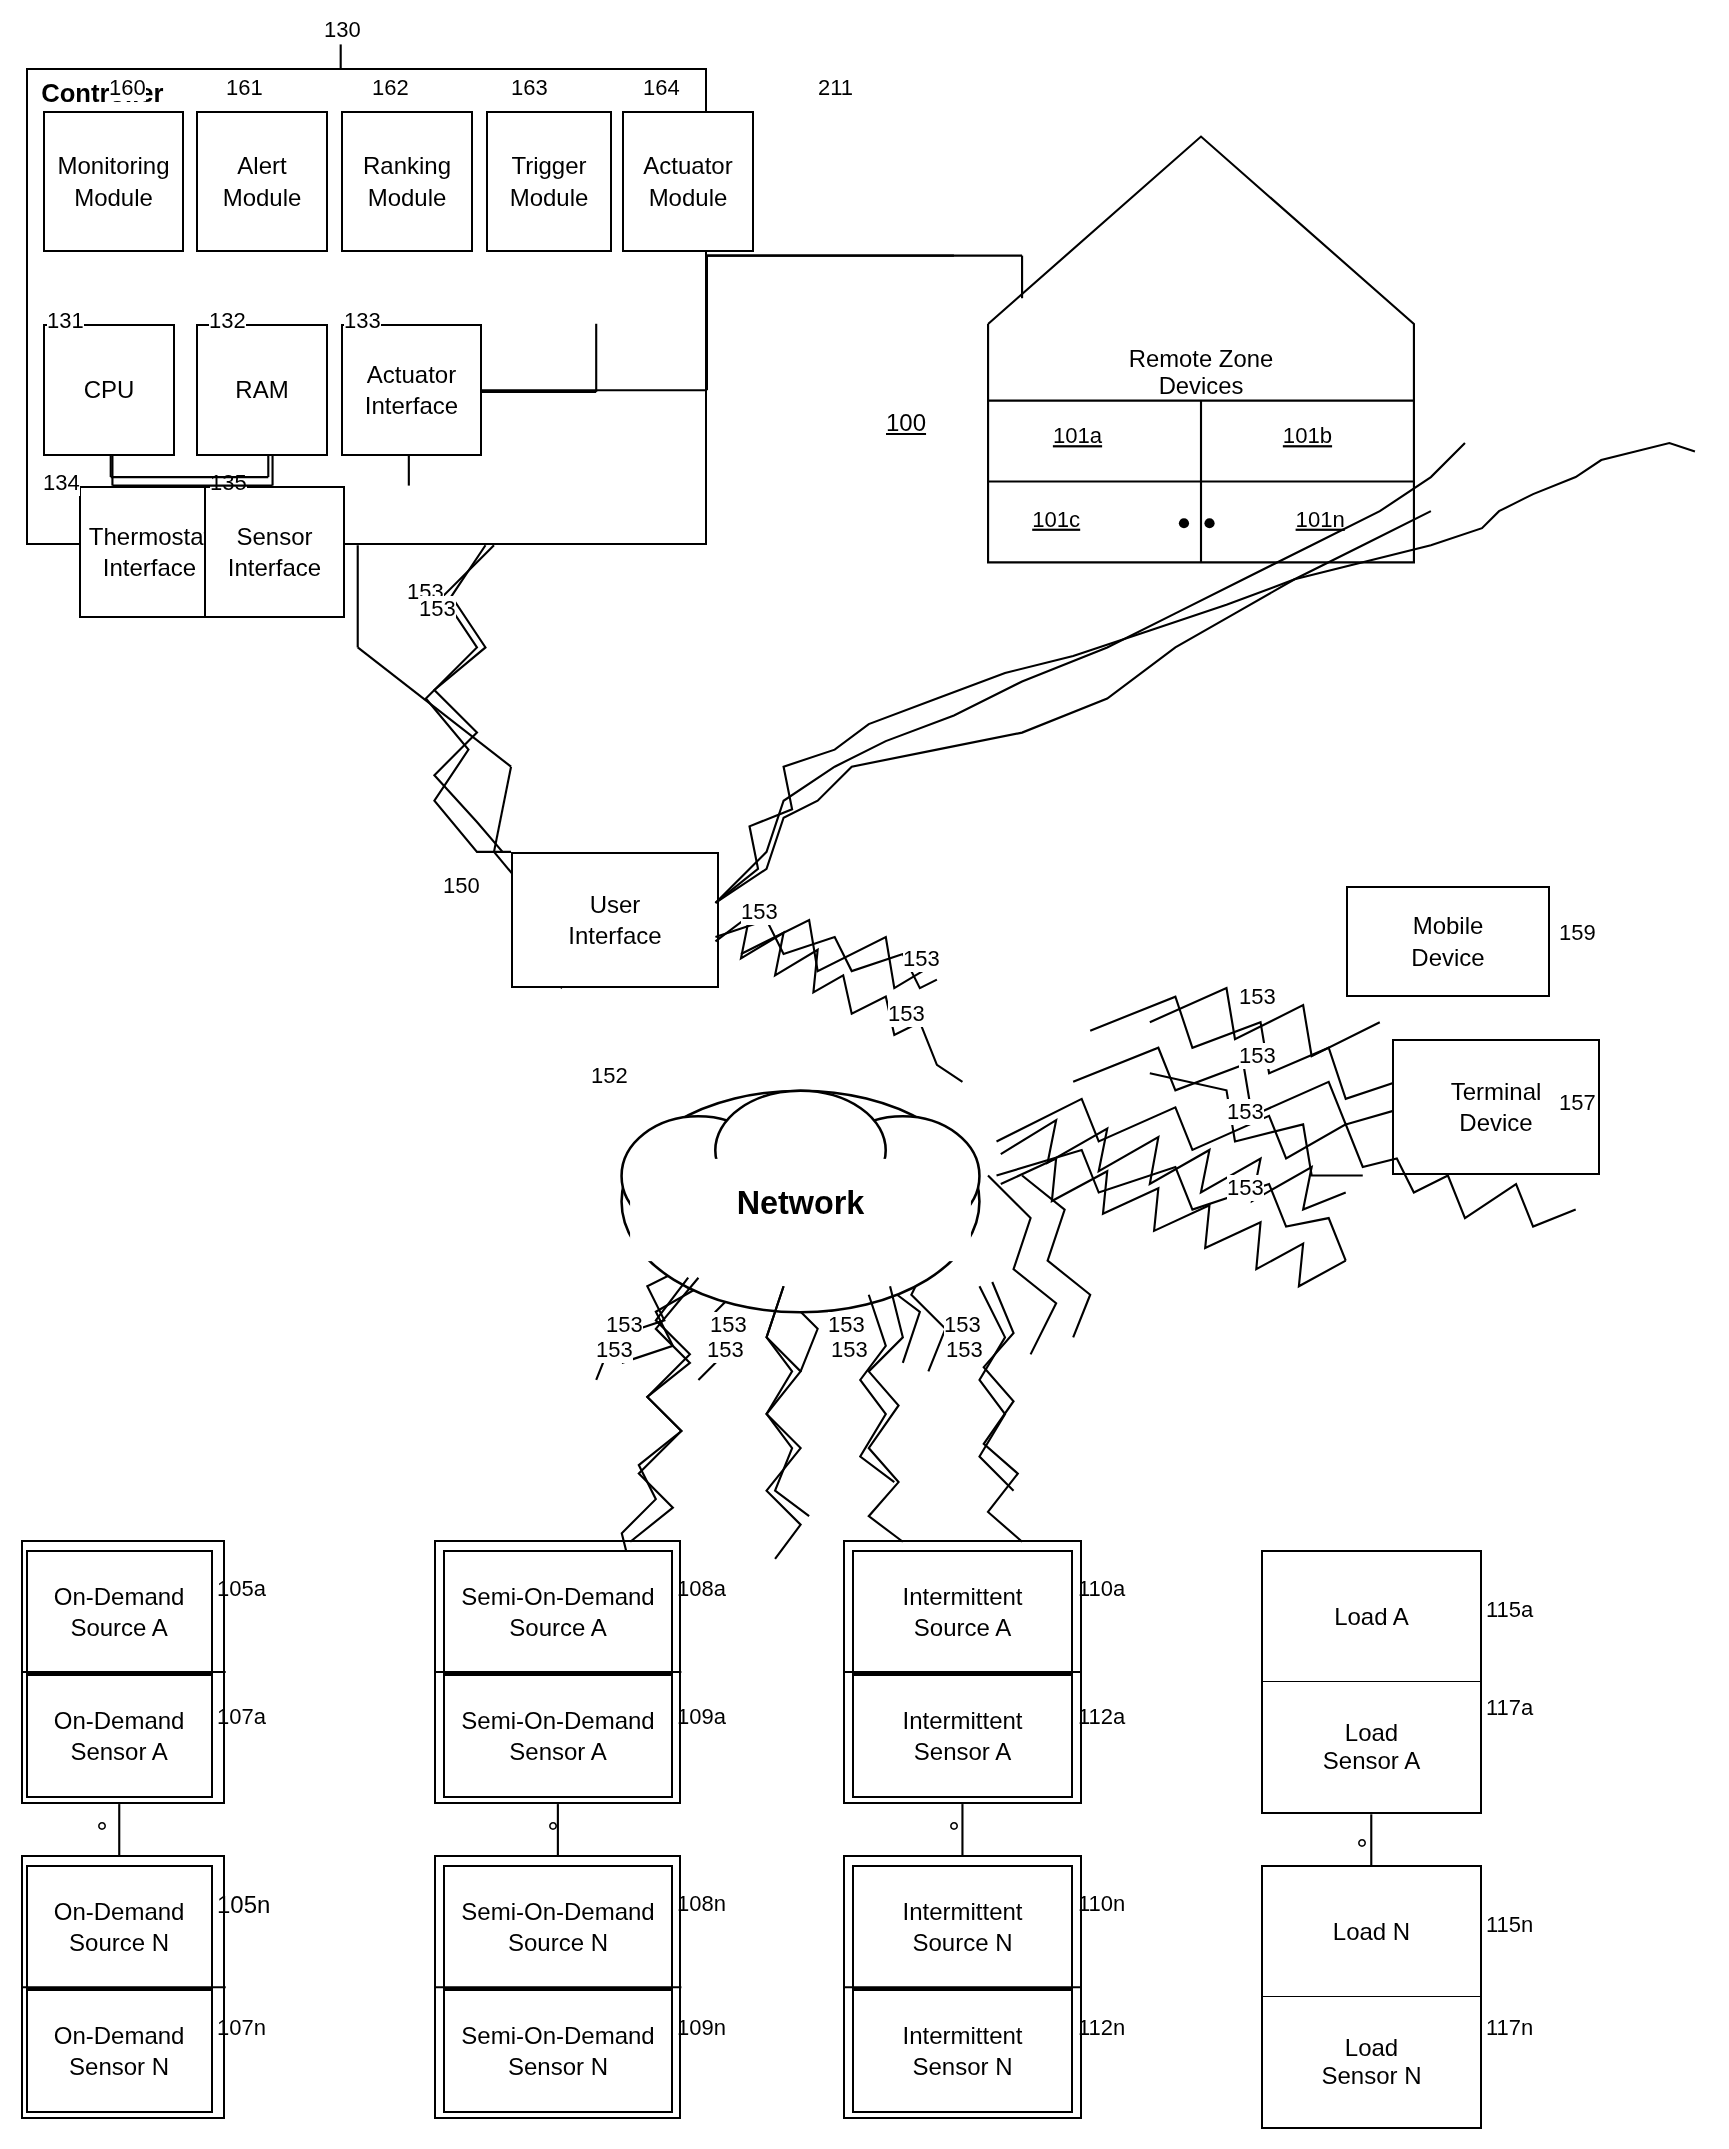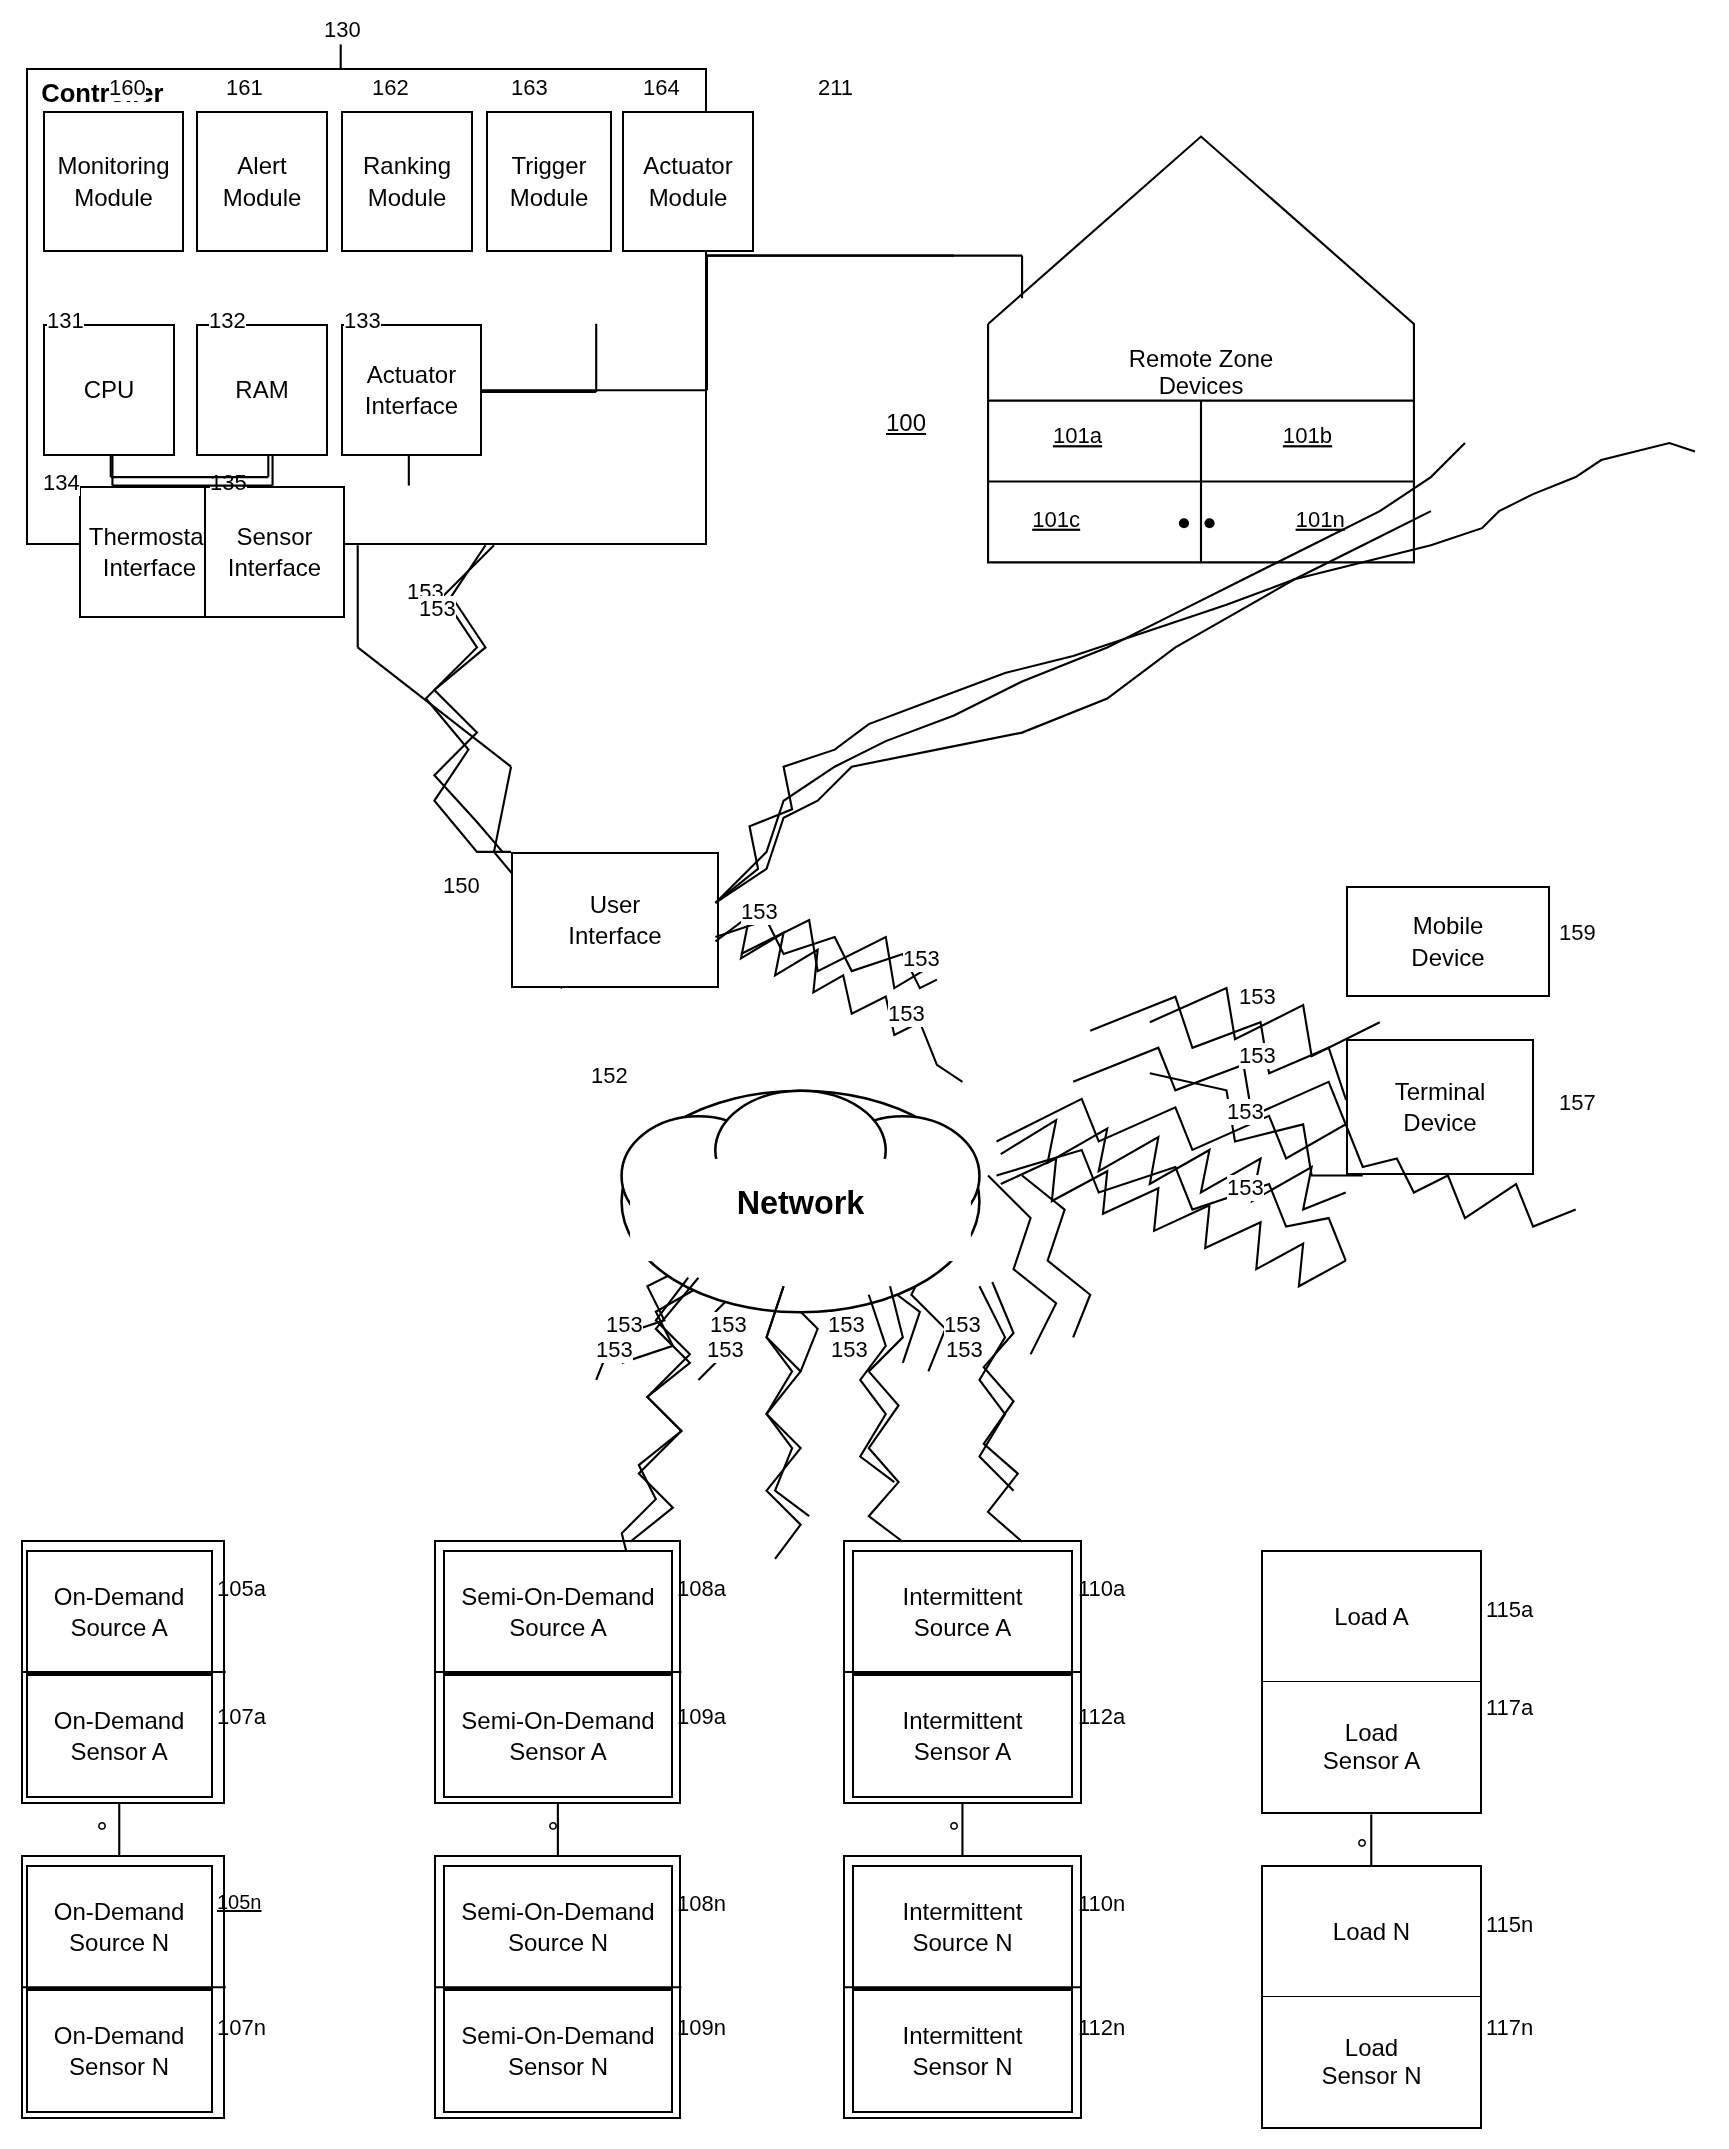--- a/index.html
+++ b/index.html
@@ -215,21 +215,21 @@
     <rect x="40" y="110" width="400" height="120" fill="white"></rect>
     <text x="240" y="175" text-anchor="middle" font-size="38" font-family="Arial" font-weight="bold">Network</text>
   </svg>
   <span class="ref" style="left:591px; top:1063px; font-size:22px;">152</span>
 
   <div class="box" style="left:1346px; top:886px; width:204px; height:111px;">
     <span>Mobile<br>Device</span>
   </div>
   <span class="ref" style="left:1559px; top:920px; font-size:22px;">159</span>
 
-  <div class="box" style="left:1346px; top:1039px; width:188px; height:136px;">
+  <div class="box" style="left:1392px; top:1039px; width:208px; height:136px;">
     <span>Terminal<br>Device</span>
   </div>
   <span class="ref" style="left:1559px; top:1090px; font-size:22px;">157</span>
 
   <svg style="position:absolute; top:0; left:0; width:1729px; height:2150px; pointer-events:none;" viewBox="0 0 2030 2524" width="1729" height="2150">
 
     <polyline points="580,640 520,700 560,760 500,820 550,880 510,940 560,1000 600,1000" stroke="#000" stroke-width="3" fill="none"></polyline>
 
     <polyline points="840,1060 900,1000 920,940 980,900 1040,870 1120,840 1200,800 1300,760 1380,720 1460,680 1540,640 1620,600 1680,560 1720,520" stroke="#000" stroke-width="3" fill="none"></polyline>
 
@@ -274,21 +274,21 @@
   <div class="box" style="left:25.6px; top:1674px; width:187px; height:124px;">
     <span>On-Demand<br>Sensor A</span>
   </div>
   <span class="ref" style="left:217px; top:1704px; font-size:22px;">107a</span>
 
   <span style="position:absolute; left:94px; top:1810px; font-size:25.6px;">∘</span>
 
   <div class="box" style="left:25.6px; top:1865px; width:187px; height:124px;">
     <span>On-Demand<br>Source N</span>
   </div>
-  <span class="ref" style="left:217px; top:1891px; font-size:20px;text-decoration:underline;">105n</span>
+  <span class="ref" style="left:217px; top:1891px; font-size:24px;">105n</span>
 
   <div class="box" style="left:25.6px; top:1989px; width:187px; height:124px;">
     <span>On-Demand<br>Sensor N</span>
   </div>
   <span class="ref" style="left:217px; top:2015px; font-size:22px;">107n</span>
 
   <div class="box" style="left:443px; top:1550px; width:230px; height:124px;">
     <span>Semi-On-Demand<br>Source A</span>
   </div>
   <span class="ref" style="left:677px; top:1576px; font-size:22px;">108a</span>

